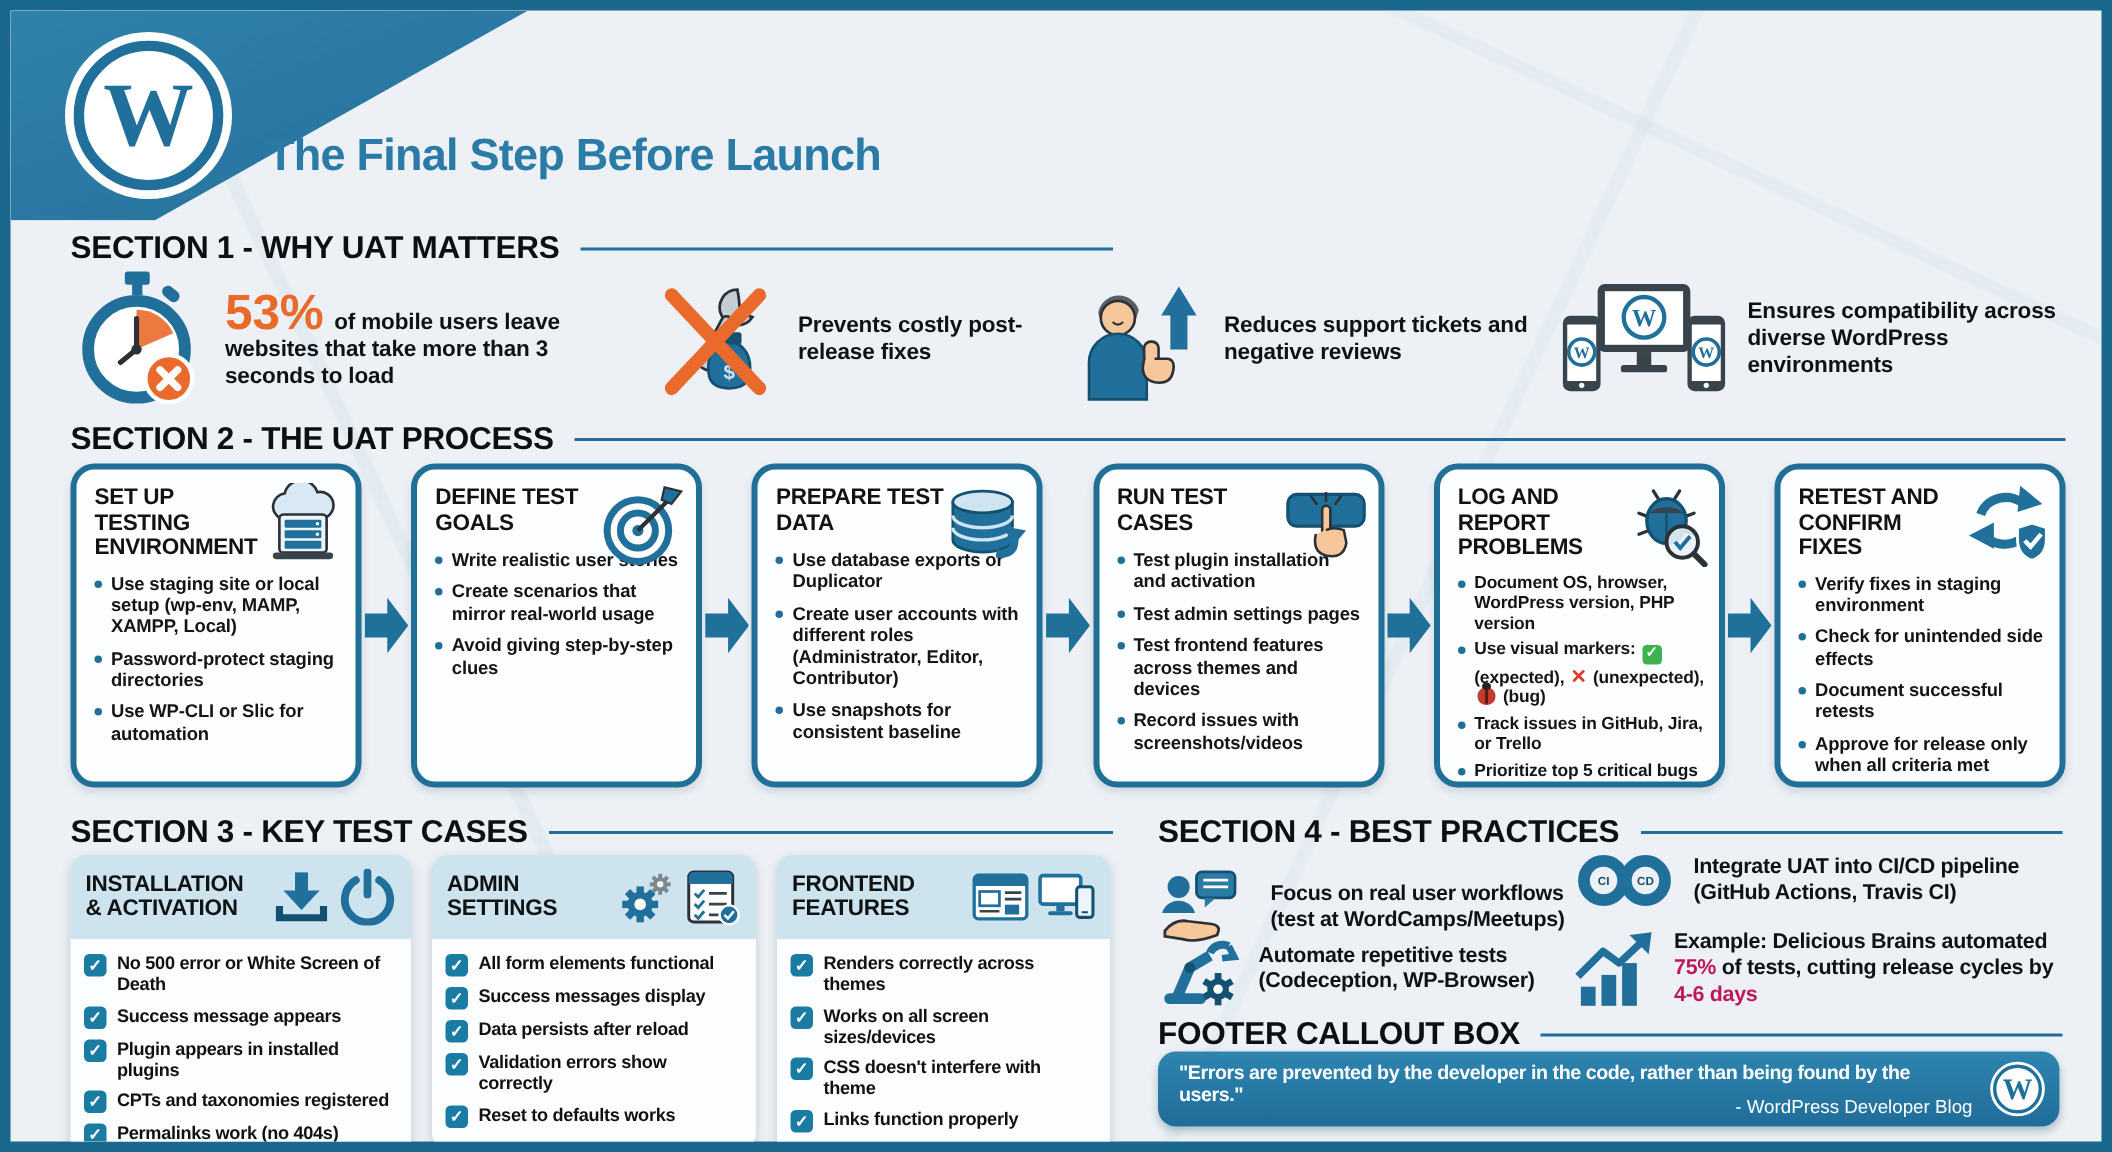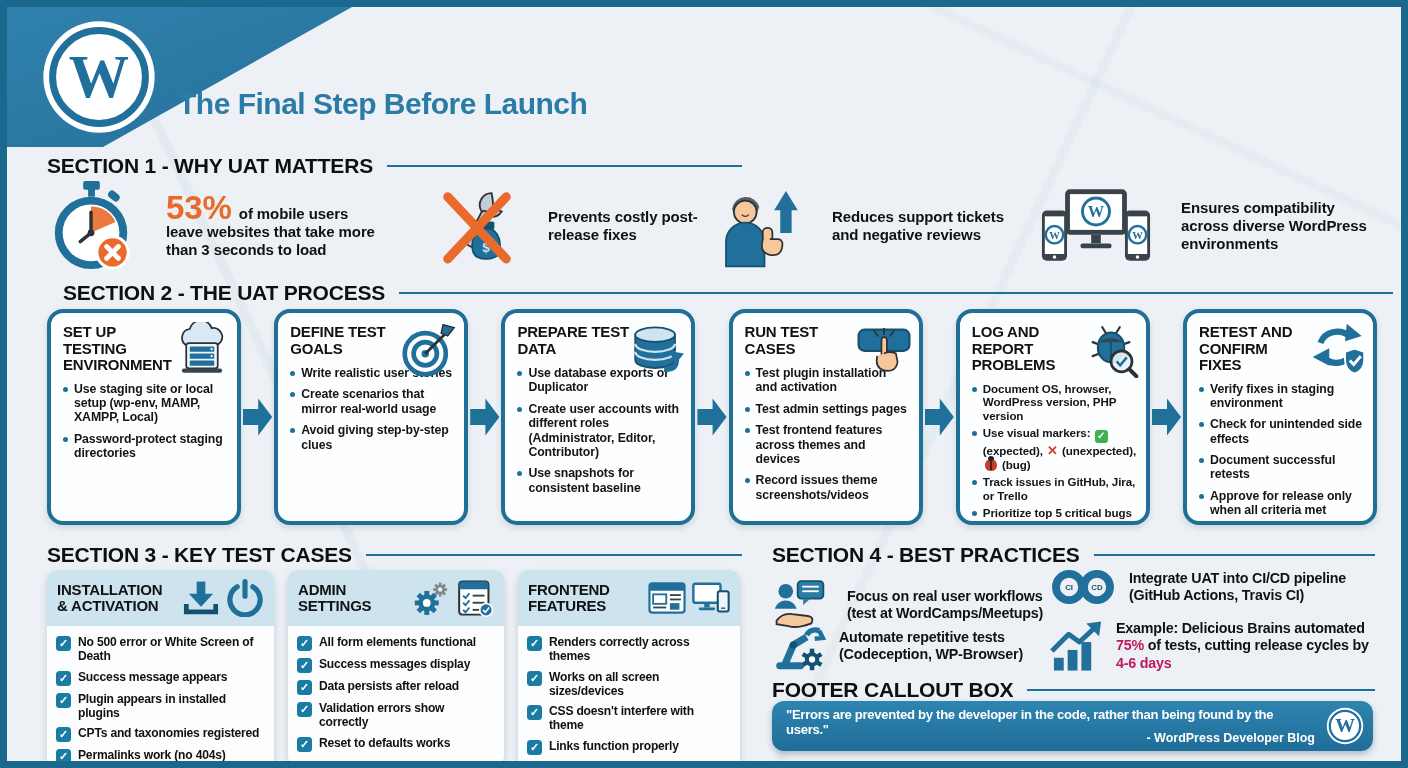--- a/index.html
+++ b/index.html
@@ -19,35 +19,35 @@
   .hdr-logo{position:absolute;left:34px;top:12px;width:116px;height:116px;}
   .title{position:absolute;left:168px;top:16px;margin:0;font-size:45px;font-weight:bold;letter-spacing:-1.2px;
          color:#1d6f9f;text-shadow:0 2px 2px rgba(20,70,100,.18);white-space:nowrap;}
   .subtitle{position:absolute;left:171px;top:80px;margin:0;font-size:30px;font-weight:bold;letter-spacing:-0.5px;color:#2a7ba6;}
 
   
   .sec-h{position:absolute;display:flex;align-items:center;gap:14px;}
   .sec-h-text{font-size:21px;font-weight:bold;letter-spacing:-0.2px;color:#0d0f11;white-space:nowrap;}
   .line{flex:1;height:2px;background:#1f6f9c;}
   .s1h{left:40px;top:147px;width:695px;}
-  .s2h{left:56px;top:274px;width:1330px;}
+  .s2h{left:40px;top:274px;width:1330px;}
   .s3h{left:40px;top:536px;width:695px;}
   .s4h{left:765px;top:536px;width:603px;}
   .fth{left:765px;top:671px;width:603px;}
 
   
   .why-item{position:absolute;top:168px;height:102px;display:flex;align-items:center;gap:13px;}
   .why-item:nth-child(1){left:40px;width:335px;}
   .why-item:nth-child(2){left:428px;width:278px;}
   .why-item:nth-child(3){left:712px;width:300px;}
   .why-item:nth-child(4){left:1033px;width:340px;}
   .why-item .ic{width:84px;height:88px;}
   .why-item .ic[data-name="stopwatch-icon"]{width:90px;height:94px;}
   .why-item .ic[data-name="multi-device-icon"]{width:112px;height:82px;}
-  .why-text{font-size:15px;font-weight:bold;line-height:1.2;color:#0f1113;letter-spacing:-0.1px;margin-left:16px;}
+  .why-text{font-size:15px;font-weight:bold;line-height:1.2;color:#0f1113;letter-spacing:-0.1px;}
   .big-stat{font-size:33px;line-height:.9;color:#ea6a2b;padding-right:3px;}
   .hl{color:#be185d;}
 
   
   #steps{position:absolute;left:40px;top:302px;width:1330px;height:216px;display:flex;align-items:stretch;}
   .step{flex:none;width:194px;box-sizing:border-box;border:4px solid #1f6f96;border-radius:16px;background:#fdfeff;
         padding:11px 8px 6px 12px;position:relative;box-shadow:0 3px 6px rgba(20,60,90,.15);}
   .step-title{font-size:15px;font-weight:bold;line-height:1.1;letter-spacing:-0.2px;width:114px;color:#101214;min-height:34px;}
   .step-ic{position:absolute;top:9px;right:7px;width:56px;height:56px;}
   .step ul{margin:8px 0 0;padding:0;list-style:none;}
@@ -84,21 +84,21 @@
   .bp-item:nth-child(4){left:1042px;top:613px;width:332px;}
   .bp-item .ic{width:55px;height:52px;}
   .bp-item .ic[data-name="cicd-infinity-icon"]{width:68px;height:40px;}
   .bp-text{font-size:14.3px;font-weight:bold;line-height:1.2;letter-spacing:-0.2px;color:#0f1113;}
 
   
   .callout{position:absolute;left:765px;top:694px;width:601px;height:50px;box-sizing:border-box;
            background:linear-gradient(180deg,#2e85b0,#1f6d98);border-radius:12px;color:#fff;
            padding:6px 56px 6px 14px;box-shadow:0 3px 6px rgba(20,60,90,.3);}
   .quote{font-size:13.1px;font-weight:bold;letter-spacing:-0.3px;line-height:1.15;}
-  .attr{position:absolute;right:58px;bottom:6px;font-size:12.5px;font-weight:bold;}
+  .attr{position:absolute;right:58px;bottom:6px;font-size:12.5px;font-weight:normal;}
   .callout-logo{position:absolute;right:9px;top:6px;width:38px;height:38px;}
 
   
   .mk-check{display:inline-flex;align-items:center;justify-content:center;width:13px;height:13px;background:#3db24e;
             border-radius:3px;color:#fff;font-size:10px;font-weight:bold;vertical-align:-2px;margin:0 1px;}
   .mk-x{color:#d93a2b;font-size:13px;font-weight:bold;margin:0 1px;}
   .mk-bug{display:inline-block;position:relative;width:12px;height:12px;background:#c23b2e;border-radius:50% 50% 46% 46%;
           vertical-align:-2px;margin:0 2px;}
   .mk-bug::before{content:"";position:absolute;top:-3px;left:3px;width:6px;height:5px;background:#26211f;border-radius:50%;}
   .mk-bug::after{content:"";position:absolute;top:2px;left:5px;width:2px;height:9px;background:#581b14;}
@@ -216,20 +216,24 @@
         </span>
         <ul>
           <li data-name="step-bullet">
             <div class="dot" data-name="bullet-dot"></div>
             <div class="b-text" data-name="bullet-text">Use staging site or local setup (wp-env, MAMP, XAMPP, Local)</div>
           </li>
           <li data-name="step-bullet">
             <div class="dot" data-name="bullet-dot"></div>
             <div class="b-text" data-name="bullet-text">Password-protect staging directories</div>
           </li>
+          <li data-name="step-bullet">
+            <div class="dot" data-name="bullet-dot"></div>
+            <div class="b-text" data-name="bullet-text">Use WP-CLI or Slic for automation</div>
+          </li>
         </ul>
       </div>
       <div class="arrow" data-name="process-arrow-icon"></div>
       <div class="step" data-name="process-step-2">
         <div class="step-title" data-name="step-title">DEFINE TEST GOALS</div>
         <span class="ic step-ic" data-name="target-icon">
           <svg viewBox="0 0 60 60">
             <circle cx="26" cy="34" r="22" fill="#fff" stroke="#20709b" stroke-width="5"></circle>
             <circle cx="26" cy="34" r="12.5" fill="#fff" stroke="#20709b" stroke-width="5"></circle>
             <circle cx="26" cy="34" r="4" fill="#20709b"></circle>
@@ -299,21 +303,21 @@
           <li data-name="step-bullet">
             <div class="dot" data-name="bullet-dot"></div>
             <div class="b-text" data-name="bullet-text">Test admin settings pages</div>
           </li>
           <li data-name="step-bullet">
             <div class="dot" data-name="bullet-dot"></div>
             <div class="b-text" data-name="bullet-text">Test frontend features across themes and devices</div>
           </li>
           <li data-name="step-bullet">
             <div class="dot" data-name="bullet-dot"></div>
-            <div class="b-text" data-name="bullet-text">Record issues theme screenshots/videos</div>
+            <div class="b-text" data-name="bullet-text">Record issues with screenshots/videos</div>
           </li>
         </ul>
       </div>
       <div class="arrow" data-name="process-arrow-icon"></div>
       <div class="step dense" data-name="process-step-5">
         <div class="step-title" data-name="step-title">LOG AND REPORT PROBLEMS</div>
         <span class="ic step-ic" data-name="bug-report-icon">
           <svg viewBox="0 0 64 62">
             <g stroke="#2b3136" stroke-width="2.5" stroke-linecap="round">
               <line x1="22" y1="5" x2="27" y2="13"></line>

